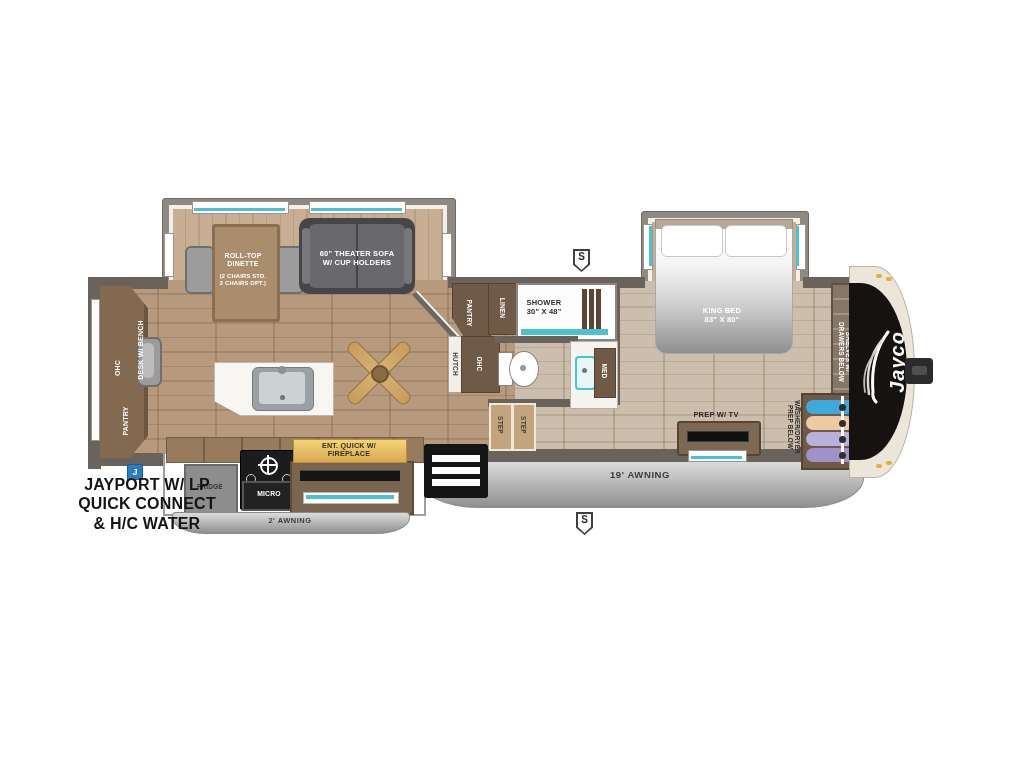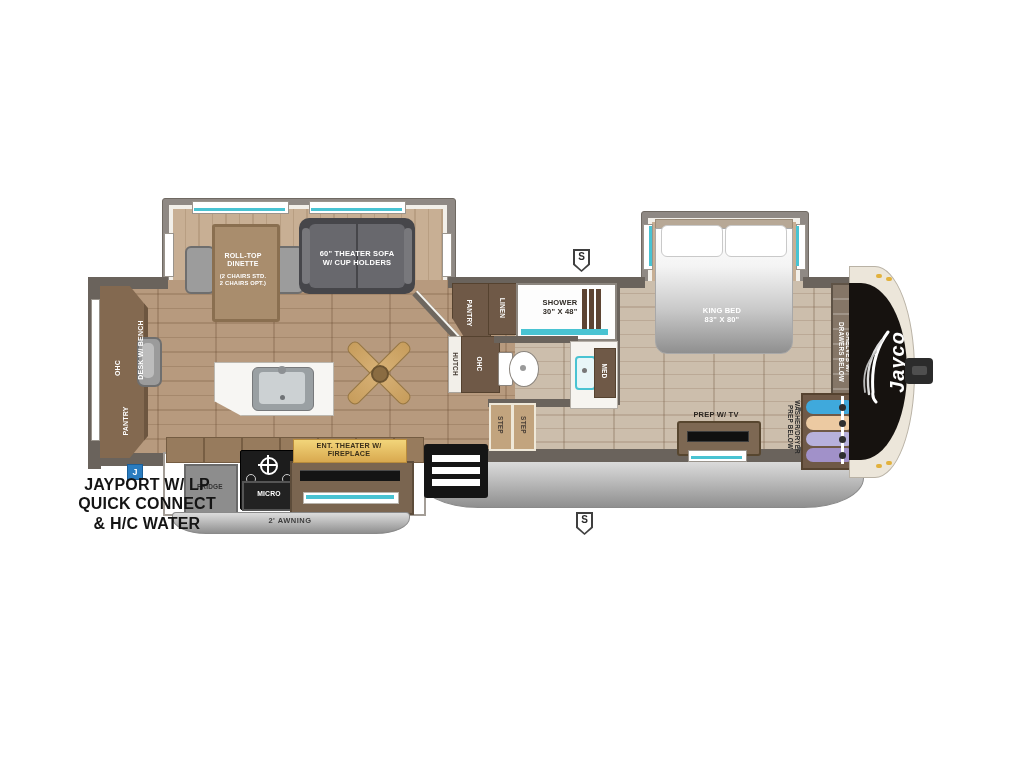--- a/index.html
+++ b/index.html
@@ -58,20 +58,21 @@
   <div class="abs floor-living" style="left:101px;top:280px;width:414px;height:182px;"></div>
   <div class="abs floor-bed" style="left:515px;top:281px;width:345px;height:179px;"></div>
 
   <div class="wall" style="left:88px;top:277px;width:80px;height:12px;"></div>
   <div class="wall" style="left:448px;top:277px;width:197px;height:11px;"></div>
   <div class="wall" style="left:803px;top:277px;width:57px;height:11px;"></div>
   <div class="wall" style="left:88px;top:277px;width:13px;height:192px;"></div>
   <div class="winH" style="left:91px;top:299px;width:7px;height:140px;"></div>
   <div class="wall" style="left:88px;top:453px;width:84px;height:13px;"></div>
   <div class="awning" style="left:418px;top:460px;width:444px;height:46px;border-radius:6px 6px 60px 60px / 6px 6px 30px 30px;"></div>
+  <div class="lbl dark" style="left:418px;top:468px;width:444px;height:14px;font-size:9.5px;color:#3c3c3c;letter-spacing:.6px;">19' AWNING</div>
   <div class="wall" style="left:488px;top:449px;width:372px;height:13px;"></div>
   <div class="wall" style="left:612px;top:283px;width:8px;height:122px;"></div>
 
   <div class="abs" style="left:100px;top:286px;width:48px;height:172px;background:#83695080;background:#83695-0;background:#836950;
               clip-path:polygon(0 0,62% 0,100% 13%,100% 87%,62% 100%,0 100%);box-shadow:inset -4px 0 0 #6d5640;"></div>
   <div class="abs" style="left:137px;top:337px;width:21px;height:46px;background:#9b9b9b;border:2px solid #6f6f6f;border-radius:7px;"></div>
   <div class="abs" style="left:142px;top:343px;width:12px;height:35px;background:#bcbcbc;border-radius:5px;"></div>
   <div class="lbl white rotm90" style="left:103px;top:362px;width:30px;height:12px;font-size:7px;">OHC</div>
   <div class="lbl white rotm90" style="left:106px;top:344px;width:70px;height:12px;font-size:7px;">DESK W/ BENCH</div>
   <div class="lbl white rotm90" style="left:104px;top:415px;width:44px;height:12px;font-size:7px;">PANTRY</div>
@@ -111,21 +112,21 @@
   <div class="lbl white rot90" style="left:447px;top:307px;width:44px;height:12px;font-size:6.5px;">PANTRY</div>
 
   <div class="cab" style="left:488px;top:283px;width:28px;height:50px;"></div>
   <div class="lbl white rot90" style="left:484px;top:302px;width:36px;height:12px;font-size:6.5px;">LINEN</div>
 
   <div class="abs" style="left:516px;top:283px;width:97px;height:54px;background:#fdfdfd;border:2px solid #8b857e;"></div>
   <div class="tealline" style="left:521px;top:329px;width:87px;height:6px;"></div>
   <div class="abs" style="left:582px;top:289px;width:5px;height:40px;background:#5d4433;"></div>
   <div class="abs" style="left:589px;top:289px;width:5px;height:40px;background:#5d4433;"></div>
   <div class="abs" style="left:596px;top:289px;width:5px;height:40px;background:#5d4433;"></div>
-  <div class="lbl dark" style="left:520px;top:296px;width:80px;height:24px;font-size:7.5px;color:#2f2a24;text-align:right;">SHOWER
+  <div class="lbl dark" style="left:504px;top:296px;width:80px;height:24px;font-size:7.5px;color:#2f2a24;text-align:right;">SHOWER
 30" X 48"</div>
 
   <div class="abs" style="left:448px;top:336px;width:13px;height:55px;background:#f2efe9;border:1px solid #a9a49c;"></div>
   <div class="lbl rot90" style="left:435px;top:358px;width:40px;height:12px;font-size:6.5px;color:#4a4038;">HUTCH</div>
   <div class="cab" style="left:461px;top:336px;width:37px;height:55px;"></div>
   <div class="lbl white rot90" style="left:464px;top:358px;width:30px;height:12px;font-size:6.5px;">OHC</div>
 
   <div class="wall" style="left:494px;top:336px;width:84px;height:7px;"></div>
   <div class="wall" style="left:488px;top:399px;width:84px;height:8px;"></div>
   <div class="abs" style="left:498px;top:352px;width:13px;height:32px;background:#ffffff;border:1px solid #8b857e;border-radius:2px;"></div>
@@ -155,21 +156,21 @@
   <div class="abs" style="left:246px;top:474px;width:8px;height:8px;border:1.5px solid #cfcfcf;border-radius:50%;"></div>
   <div class="abs" style="left:282px;top:474px;width:8px;height:8px;border:1.5px solid #cfcfcf;border-radius:50%;"></div>
   <div class="abs" style="left:242px;top:481px;width:52px;height:26px;background:#222222;border:2px solid #555555;"></div>
   <div class="lbl white" style="left:242px;top:489px;width:54px;height:10px;font-size:6.8px;">MICRO</div>
 
   <div class="abs" style="left:290px;top:461px;width:120px;height:50px;background:#7a6550;border:2px solid #5d4c3a;"></div>
   <div class="abs" style="left:300px;top:470px;width:100px;height:10px;background:#141414;border-top:1px solid #4a4a4a;"></div>
   <div class="abs" style="left:303px;top:492px;width:94px;height:10px;background:#ffffff;border:1px solid #b9b4ac;"></div>
   <div class="tealline" style="left:306px;top:495px;width:88px;height:4px;"></div>
   <div class="abs" style="left:293px;top:439px;width:112px;height:22px;background:linear-gradient(180deg,#f2d57a,#d9a94f);border:1px solid #b98c3c;"></div>
-  <div class="lbl" style="left:293px;top:440px;width:112px;height:20px;font-size:7.2px;color:#3a2f1a;">ENT. THEATER W/
+  <div class="lbl" style="left:293px;top:440px;width:112px;height:20px;font-size:7.2px;color:#3a2f1a;">ENT. QUICK W/
 FIREPLACE</div>
 
   <div class="awning" style="left:172px;top:512px;width:236px;height:20px;border-radius:4px 4px 34px 34px / 4px 4px 16px 16px;"></div>
   <div class="lbl dark" style="left:172px;top:515px;width:236px;height:12px;font-size:7.5px;color:#3c3c3c;letter-spacing:.5px;">2' AWNING</div>
 
   <div class="abs" style="left:424px;top:444px;width:64px;height:54px;background:#151515;border-radius:3px;"></div>
   <div class="abs" style="left:432px;top:455px;width:48px;height:7px;background:#ffffff;"></div>
   <div class="abs" style="left:432px;top:467px;width:48px;height:7px;background:#ffffff;"></div>
   <div class="abs" style="left:432px;top:479px;width:48px;height:7px;background:#ffffff;"></div>
 

